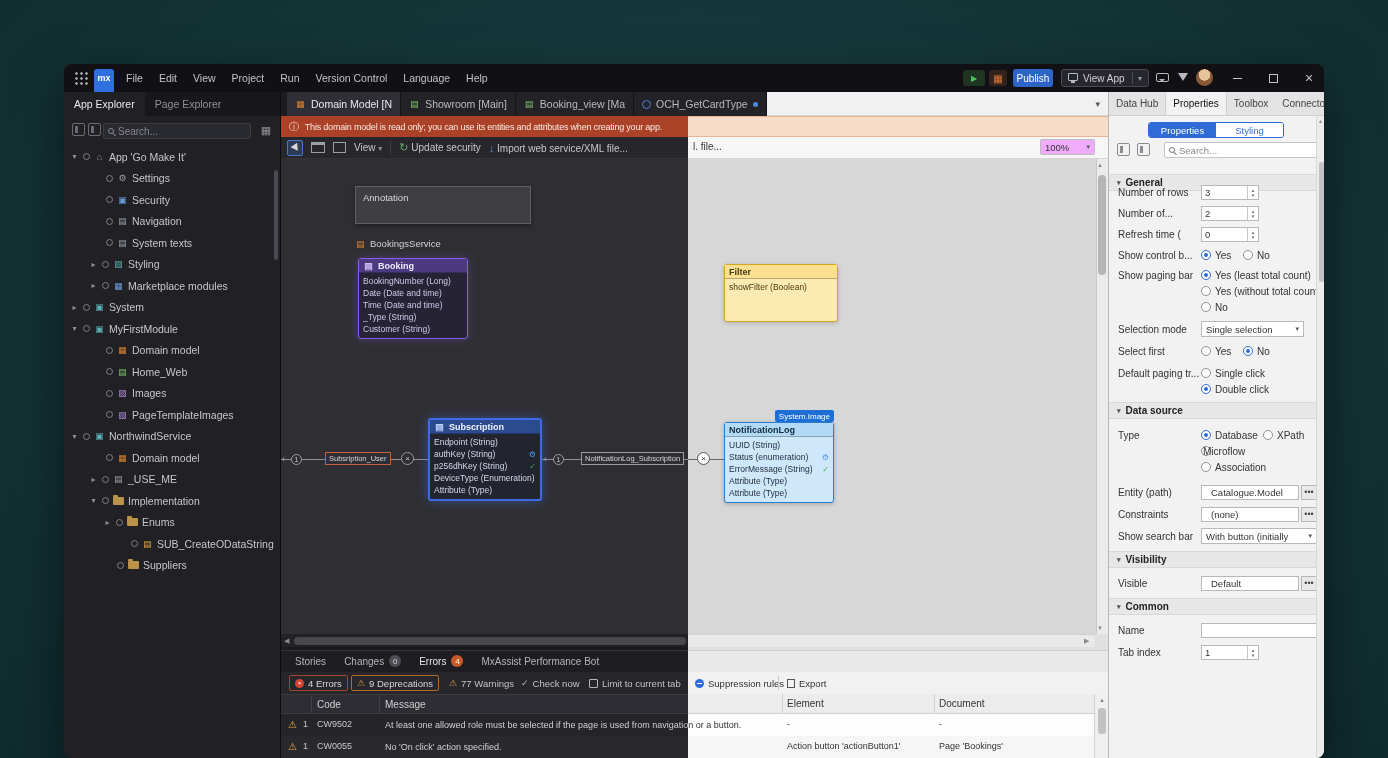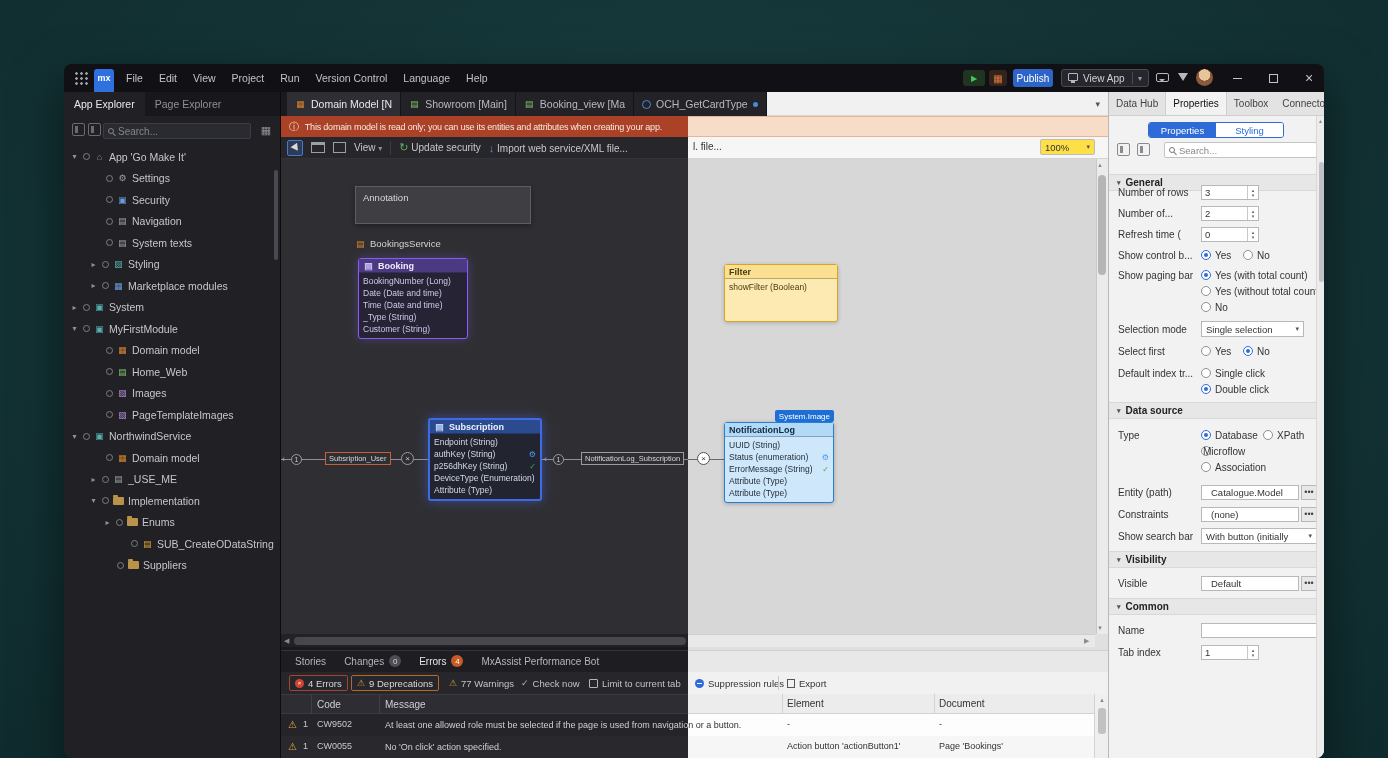--- a/index.html
+++ b/index.html
@@ -68,21 +68,21 @@
 .ct-light{position:absolute;left:407px;top:45px;width:420px;height:22px;background:#f6f6f6;border-bottom:1px solid #d5d5d5;color:#333;font-size:10px}
 .sel-tool{width:16px;height:16px;min-width:16px;border:1px solid #4a78c8;background:#2c3b58;border-radius:2px;position:relative}
 .sel-tool::after{content:"";position:absolute;left:5px;top:3px;border:4px solid transparent;border-top:7px solid #d8d8dc;transform:rotate(-35deg)}
 .ent-tool{width:14px;height:11px;min-width:14px;border:1px solid #9aa0a8;border-top-width:3px}
 .ann-tool{width:13px;height:11px;min-width:13px;border:1px solid #9aa0a8}
 .tb-sep{width:1px;height:14px;background:#3c3c42}
 .caret{font-size:8px;color:#8f8f96}
 .i-refresh{color:#6ab06a;font-size:11px}
 .i-import{color:#5a8ad8;font-size:11px;font-weight:bold}
 .frag{position:absolute;left:5px;top:4px;color:#333}
-.zoombox{position:absolute;left:352px;top:2px;width:55px;height:16px;background:#fde047;border:1px solid #bcbcbc;border-radius:2px;display:flex;align-items:center;justify-content:space-between;padding:0 4px;font-size:9.5px;color:#333}
+.zoombox{position:absolute;left:352px;top:2px;width:55px;height:16px;background:#f0abfc;border:1px solid #bcbcbc;border-radius:2px;display:flex;align-items:center;justify-content:space-between;padding:0 4px;font-size:9.5px;color:#333}
 
 .canvas{position:absolute;left:0;top:67px;width:827px;height:475px;overflow:hidden}
 .cv-dark{position:absolute;left:0;top:0;width:407px;height:475px;background:#2f2f33}
 .cv-light{position:absolute;left:407px;top:0;width:408px;height:475px;background:#d7d7d7}
 .cv-scroll{position:absolute;left:815px;top:0;width:12px;height:475px;background:#ebebeb;border-left:1px solid #c8c8c8}
 .cv-up{position:absolute;left:816px;top:3px;font-size:6px;color:#888}
 .cv-dn{position:absolute;left:816px;bottom:3px;font-size:6px;color:#888}
 .cv-th{position:absolute;left:817px;top:16px;width:8px;height:100px;background:#b5b5b5;border-radius:4px}
 .annotation{position:absolute;left:74px;top:27px;width:176px;height:38px;background:#3e3e43;border:1px solid #5d5d63;color:#d8d8dc;font-size:9.5px;padding:5px 7px;box-shadow:0 2px 5px rgba(0,0,0,.35)}
 .svc-label{position:absolute;left:74px;top:79px;display:flex;align-items:center;gap:4px;color:#d2d2d6;font-size:9.5px}
@@ -690,42 +690,42 @@
     <div class="prow" style="top:153px">
       <span class="plab">Show control b...</span>
       <span class="radio sel" style="left:92px;top:5px"></span>
       <span class="rlab" style="left:106px;top:5px">Yes</span>
       <span class="radio" style="left:134px;top:5px"></span>
       <span class="rlab" style="left:148px;top:5px">No</span>
     </div>
     <div class="prow" style="top:173px;height:53px">
       <span class="plab">Show paging bar</span>
       <span class="radio sel" style="left:92px;top:5px"></span>
-      <span class="rlab" style="left:106px;top:5px">Yes (with total count)</span>
+      <span class="rlab" style="left:106px;top:5px">Yes (least total count)</span>
       <span class="radio" style="left:92px;top:21px"></span>
       <span class="rlab" style="left:106px;top:21px">Yes (without total count</span>
       <span class="radio" style="left:92px;top:37px"></span>
       <span class="rlab" style="left:106px;top:37px">No</span>
     </div>
     <div class="prow" style="top:227px">
       <span class="plab">Selection mode</span>
       <div class="dd" style="width:103px">
             <span>Single selection</span>
             <span class="ca2">▾</span>
           </div>
     </div>
     <div class="prow" style="top:249px">
       <span class="plab">Select first</span>
       <span class="radio" style="left:92px;top:5px"></span>
       <span class="rlab" style="left:106px;top:5px">Yes</span>
       <span class="radio sel" style="left:134px;top:5px"></span>
       <span class="rlab" style="left:148px;top:5px">No</span>
     </div>
     <div class="prow" style="top:271px;height:37px">
-      <span class="plab">Default index tr...</span>
+      <span class="plab">Default paging tr...</span>
       <span class="radio" style="left:92px;top:5px"></span>
       <span class="rlab" style="left:106px;top:5px">Single click</span>
       <span class="radio sel" style="left:92px;top:21px"></span>
       <span class="rlab" style="left:106px;top:21px">Double click</span>
     </div>
 
     <div class="rp-sect" style="top:310px">
           <span class="sc">▾</span>
           <span>Data source</span>
         </div>

